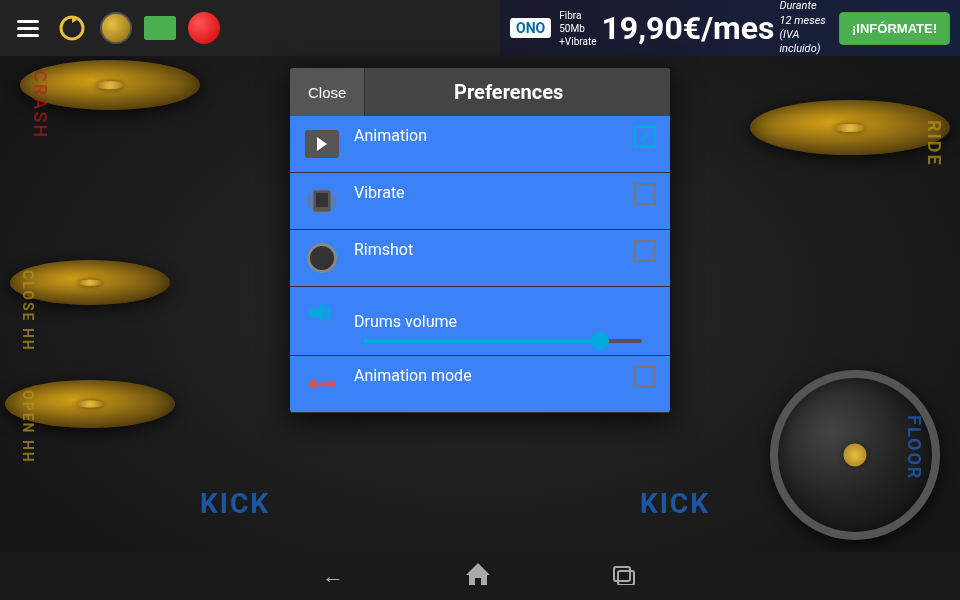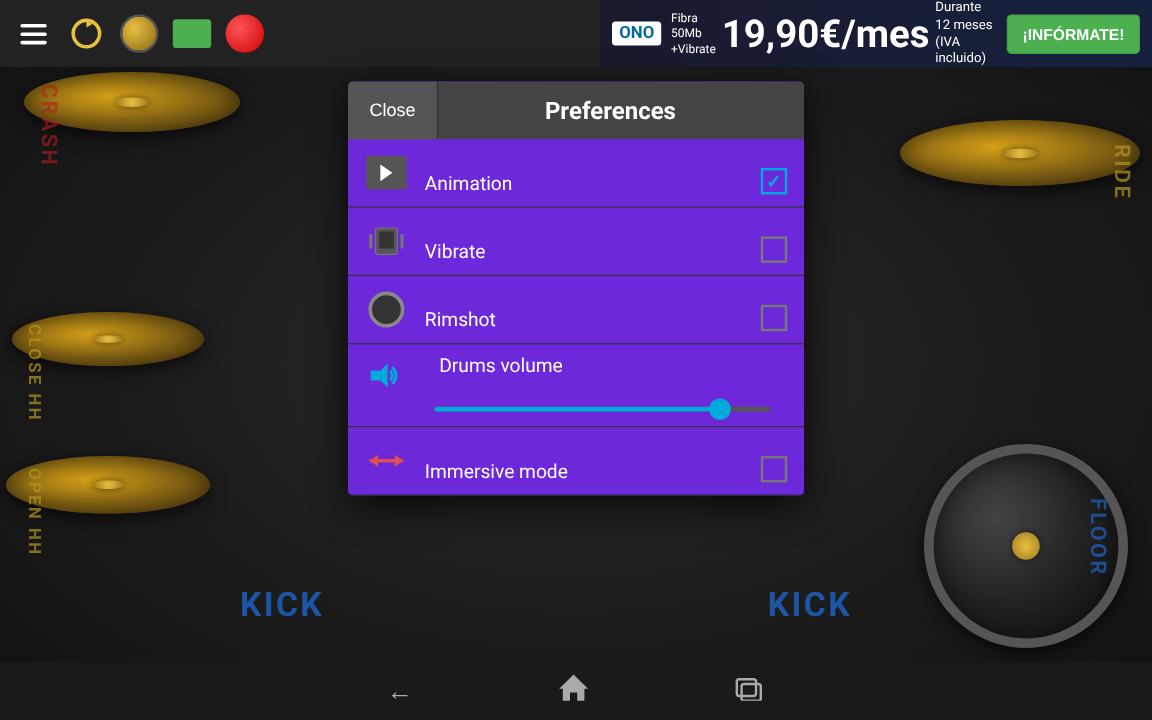--- a/index.html
+++ b/index.html
@@ -151,40 +151,41 @@
       color: white;
       font-size: 32px;
       font-weight: bold;
       margin: 0 5px;
     }
 
     .ad-price-detail {
       color: white;
       font-size: 11px;
       line-height: 1.3;
+      font-style: italic;
     }
 
     .ad-btn {
       background: #4CAF50;
       color: white;
       font-weight: bold;
       font-size: 13px;
       padding: 8px 12px;
       border-radius: 4px;
       margin-left: 8px;
       border: 1px solid #45a049;
     }
 
     
     .pref-dialog {
       position: absolute;
       top: 68px;
       left: 290px;
       width: 380px;
-      background: #6d28d9;
+      background: #3b82f6;
       border-radius: 4px;
       z-index: 20;
       overflow: hidden;
       box-shadow: 0 8px 30px rgba(0,0,0,0.8);
     }
 
     .pref-header {
       display: flex;
       align-items: center;
       background: #444;
@@ -207,21 +208,21 @@
       flex: 1;
       text-align: center;
       color: white;
       font-size: 20px;
       font-weight: bold;
       margin-right: 18px;
     }
 
     .pref-item {
       display: flex;
-      align-items: flex-end;
+      align-items: flex-start;
       padding: 10px 14px;
       border-bottom: 1px solid #333;
       min-height: 52px;
     }
 
     .pref-item-icon {
       width: 36px;
       height: 36px;
       margin-right: 14px;
       display: flex;
@@ -260,23 +261,22 @@
 
     .pref-slider-row {
       display: flex;
       flex-direction: column;
       padding: 8px 14px 12px;
       border-bottom: 1px solid #333;
     }
 
     .pref-slider-label-row {
       display: flex;
-      align-items: flex-start;
+      align-items: flex-end;
       margin-bottom: 8px;
-      gap: 12px;
     }
 
     .slider-track {
       flex: 1;
       height: 4px;
       background: #555;
       border-radius: 2px;
       position: relative;
       margin: 0 14px;
     }
@@ -502,21 +502,21 @@
 
 
   <div class="pref-item">
     <div class="pref-item-icon">
       <svg width="32" height="20" viewBox="0 0 32 20">
         <line x1="2" y1="10" x2="30" y2="10" stroke="#e05050" stroke-width="3"></line>
         <polygon points="2,10 9,5 9,15" fill="#e05050"></polygon>
         <polygon points="30,10 23,5 23,15" fill="#e05050"></polygon>
       </svg>
     </div>
-    <div class="pref-item-label">Immersive mode</div>
+    <div class="pref-item-label">Animation mode</div>
     <div class="pref-checkbox"></div>
   </div>
 </div>
 
 <div class="bottom-nav">
   <div class="nav-btn">←</div>
   <div class="nav-btn">
     <svg width="28" height="26" viewBox="0 0 28 26">
       <polygon points="14,2 2,14 5,14 5,24 11,24 11,17 17,17 17,24 23,24 23,14 26,14" fill="#aaa"></polygon>
     </svg>

